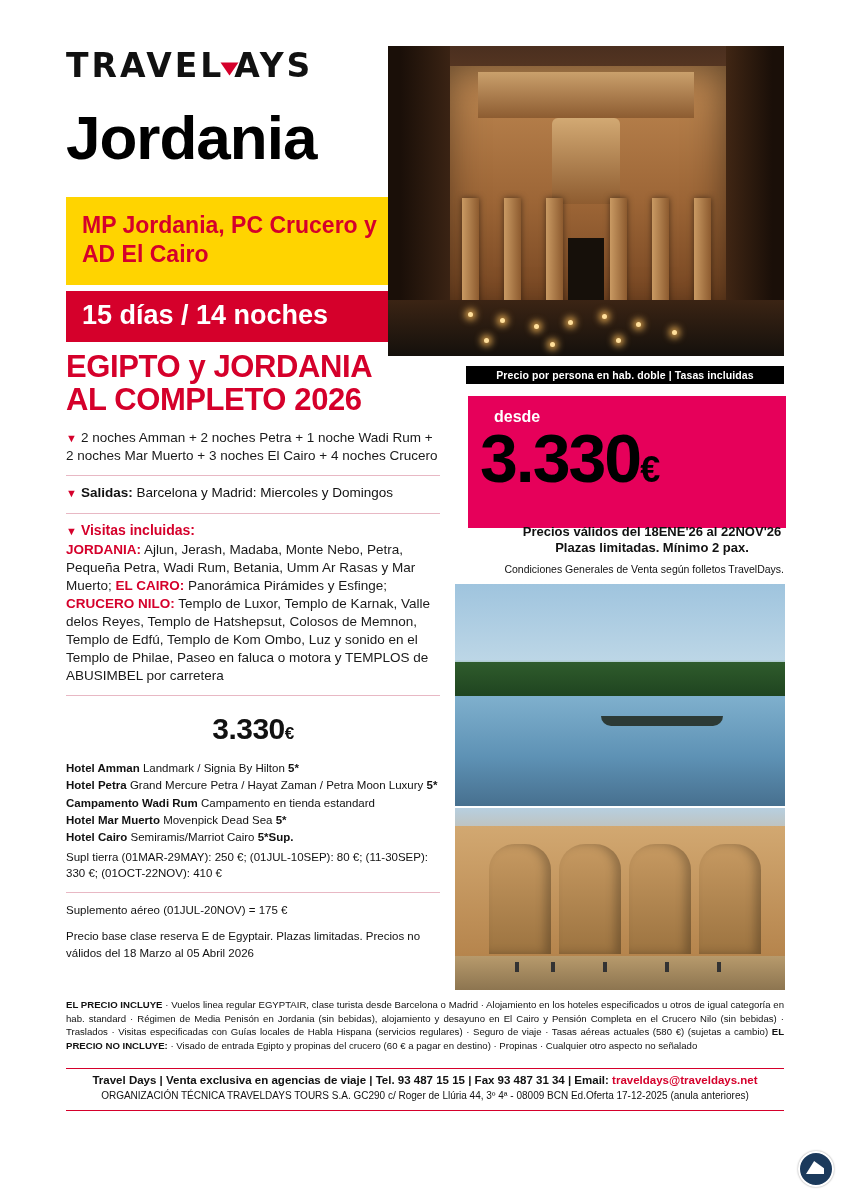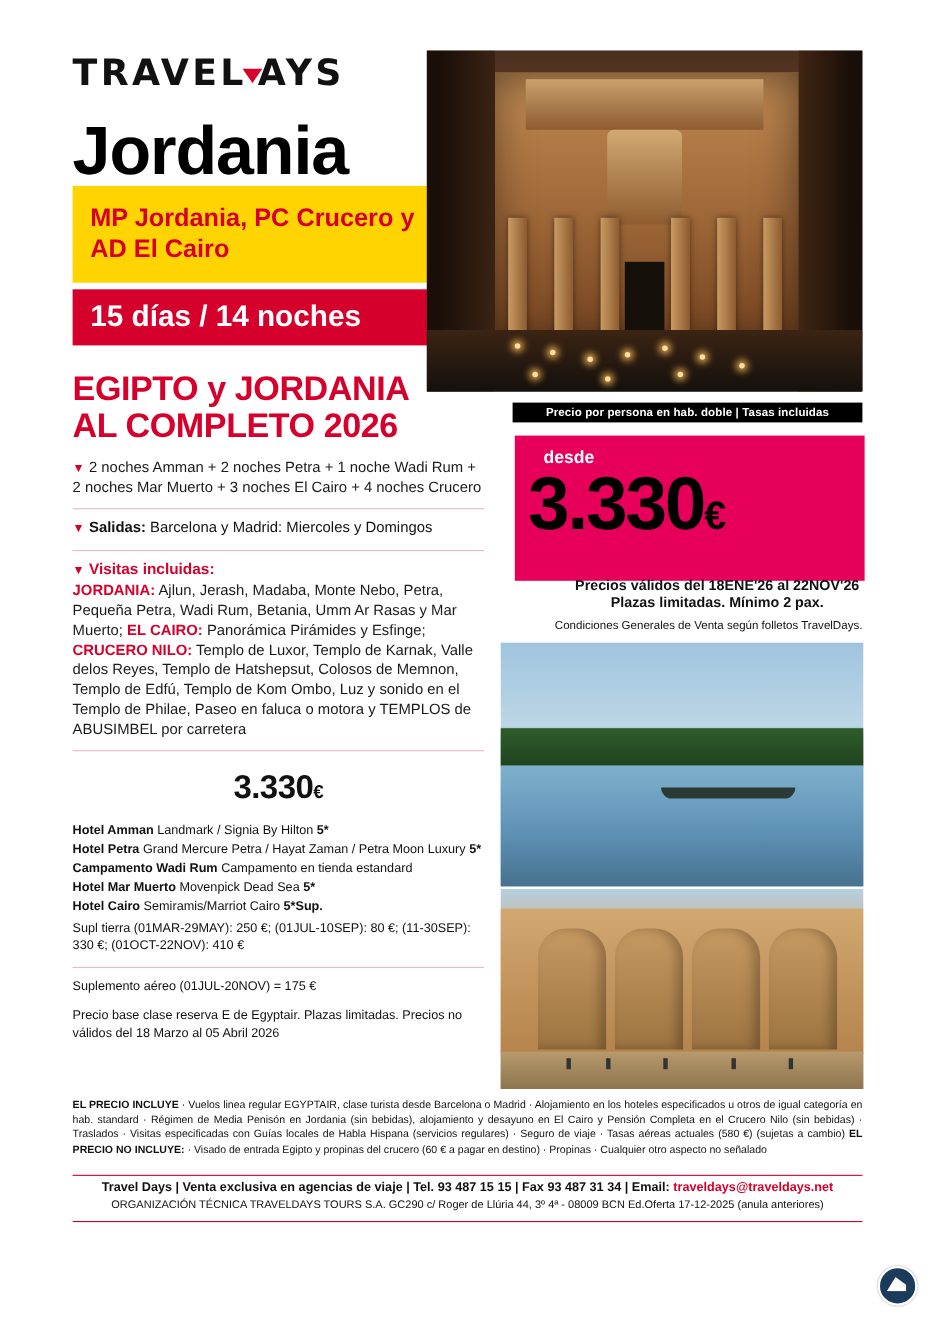--- a/index.html
+++ b/index.html
@@ -57,20 +57,21 @@
   .title-main {
     font-size: 62px;
     font-weight: bold;
     line-height: 1.0;
     margin-top: 22px;
     letter-spacing: -1px;
     color: #000;
   }
 
   .yellow-box {
+    margin-top: 28px;
     background: #ffd400;
     color: #d5002b;
     font-weight: bold;
     font-size: 23px;
     line-height: 1.25;
     padding: 14px 16px 16px 16px;
     width: 342px;
     box-sizing: border-box;
   }
 
@@ -79,21 +80,21 @@
     background: #d5002b;
     color: #ffffff;
     font-weight: bold;
     font-size: 27px;
     padding: 9px 16px 11px 16px;
     width: 342px;
     box-sizing: border-box;
   }
 
   .headline {
-    margin-top: 23px;
+    margin-top: 8px;
     color: #d5002b;
     font-size: 31px;
     font-weight: bold;
     line-height: 1.08;
     letter-spacing: -0.4px;
   }
 
   .desc-block {
     margin-top: 13px;
     font-size: 13.5px;

